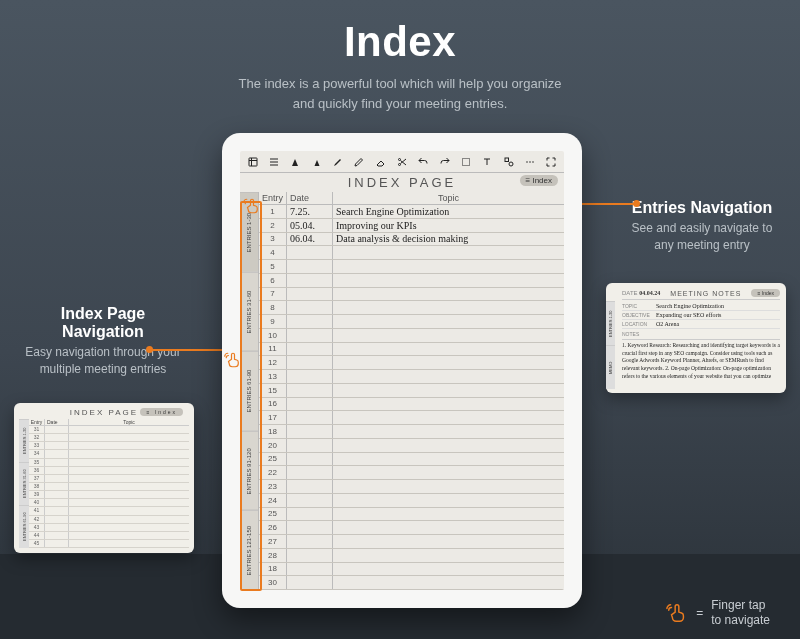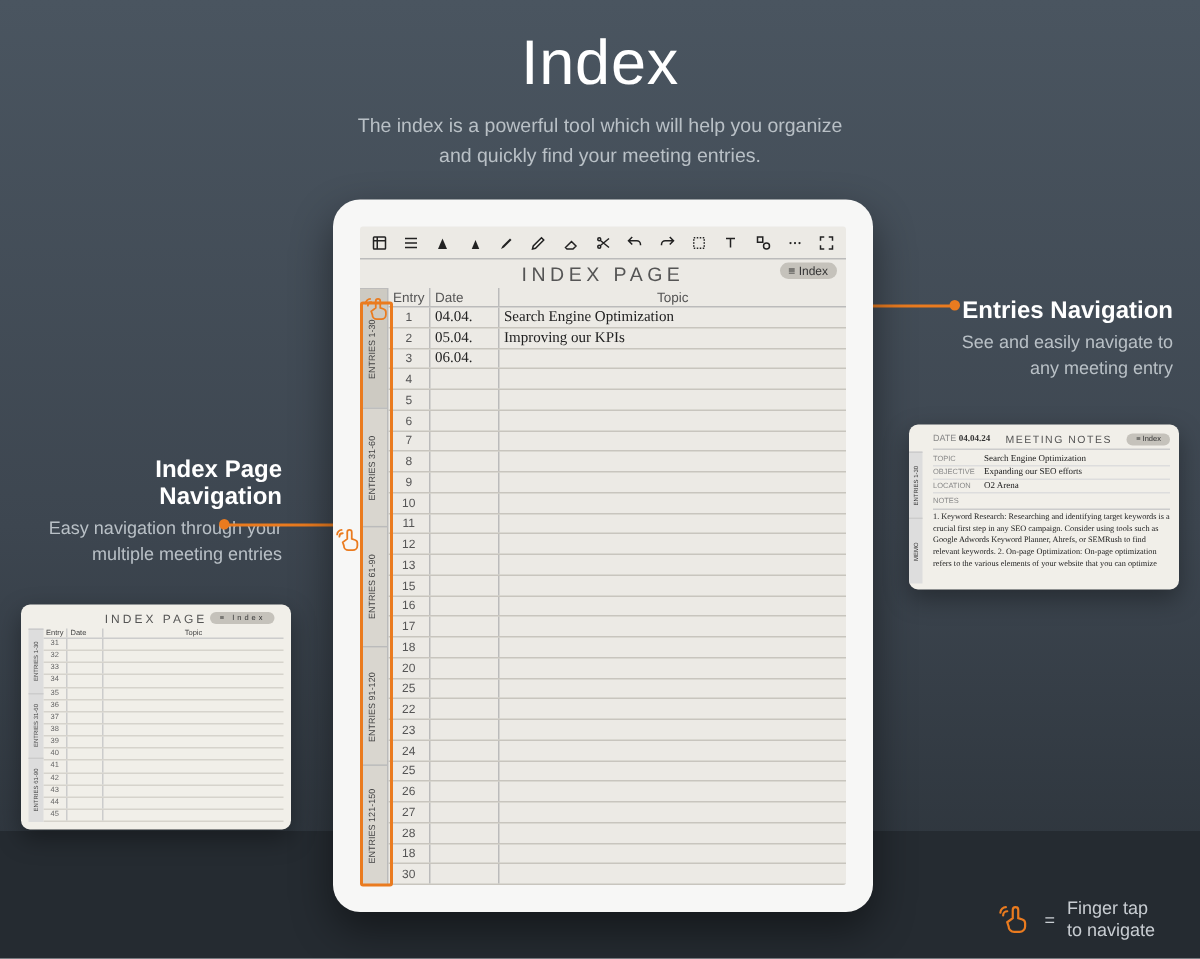--- a/index.html
+++ b/index.html
@@ -1,18 +1,18 @@
 <!DOCTYPE html>
 <html><head>
 <meta charset="utf-8">
 <style>
   *{box-sizing:border-box;margin:0;padding:0}
   body{width:800px;height:639px;font-family:-apple-system,BlinkMacSystemFont,"Segoe UI",sans-serif;background:linear-gradient(180deg,#4a5560 0%,#3d4650 55%,#2a3138 100%);overflow:hidden;position:relative;color:#c8cdd2}
   .hdr{text-align:center;padding-top:18px}
-  .hdr h1{color:#fff;font-size:42px;font-weight:400;letter-spacing:.5px;margin-bottom:8px}
+  .hdr h1{color:#fff;font-size:42px;font-weight:700;letter-spacing:.5px;margin-bottom:8px}
   .hdr p{font-size:13px;line-height:1.5;color:#b9c0c6}
   .stage{position:relative;width:100%;height:calc(100% - 110px)}
   
   .tablet{position:absolute;left:222px;top:20px;width:360px;height:475px;background:#f7f7f6;border-radius:18px;box-shadow:0 12px 28px rgba(0,0,0,.45);padding:18px}
   .screen{width:100%;height:100%;background:#eceae5;border-radius:2px;display:flex;flex-direction:column;overflow:hidden}
   .toolbar{display:flex;align-items:center;justify-content:space-between;padding:3px 5px;border-bottom:1px solid #bbb;gap:2px}
   .toolbar .ico{width:15px;height:15px;display:flex;align-items:center;justify-content:center;font-size:11px;color:#222}
   .toolbar svg{width:12px;height:12px}
   .title-row{display:flex;align-items:center;justify-content:center;position:relative;padding:2px 0}
   .title-row .ptitle{font-size:13px;letter-spacing:3px;color:#555;font-weight:400}
@@ -34,22 +34,22 @@
   
   .hi-box{position:absolute;left:240px;top:88px;width:22px;height:390px;border:2px solid #ea7b1f;border-radius:2px;pointer-events:none}
   .tap1{position:absolute;top:-6px;left:1px}
   .tap2{position:absolute;top:148px;left:-18px}
   .tap-ic{width:18px;height:18px}
   .tap-ic svg{width:100%;height:100%}
   
   .callout{position:absolute;font-size:13px}
   .callout h3{color:#fff;font-weight:600;font-size:16px;margin-bottom:3px}
   .callout p{font-size:12px;line-height:1.4;color:#b9c0c6}
-  .co-left{left:18px;top:192px;width:170px;text-align:right}
-  .co-right{right:18px;top:86px;width:160px;text-align:right}
+  .co-left{left:18px;top:192px;width:170px;text-align:center}
+  .co-right{right:18px;top:86px;width:160px;text-align:center}
   
   .line{position:absolute;background:#ea7b1f;height:2px}
   .line-l{left:150px;top:236px;width:74px}
   .line-r{left:262px;top:90px;width:374px;height:2px}
   .dot{position:absolute;width:7px;height:7px;background:#ea7b1f;border-radius:50%}
   .dot-l{left:146px;top:233px}
   .dot-r{left:633px;top:87px}
   
   .mini{position:absolute;background:#f1efe9;border-radius:6px;box-shadow:0 6px 16px rgba(0,0,0,.35);overflow:hidden}
   .mini-index{left:14px;top:290px;width:180px;height:150px;padding:5px;font-size:7px;color:#444;display:flex;flex-direction:column}
@@ -208,31 +208,32 @@
           </div>
         <div class="grid">
           <div class="ghead">
             <div class="c-entry">Entry</div>
             <div class="c-date">Date</div>
             <div class="c-topic">Topic</div>
           </div>
           <div class="gbody" id="gbody">
               <div class="row">
                 <div class="c-entry">1</div>
-                <div class="c-date">04.04.</div>
+                <div class="c-date">7.25.</div>
                 <div class="c-topic">Search Engine Optimization</div>
               </div>
               <div class="row">
                 <div class="c-entry">2</div>
                 <div class="c-date">05.04.</div>
                 <div class="c-topic">Improving our KPIs</div>
               </div>
               <div class="row">
                 <div class="c-entry">3</div>
                 <div class="c-date">06.04.</div>
+                <div class="c-topic">Data analysis &amp; decision making</div>
               </div>
               <div class="row">
                 <div class="c-entry">4</div>
                 <div class="c-date"></div>
                 <div class="c-topic"></div>
               </div>
               <div class="row">
                 <div class="c-entry">5</div>
                 <div class="c-date"></div>
                 <div class="c-topic"></div>

